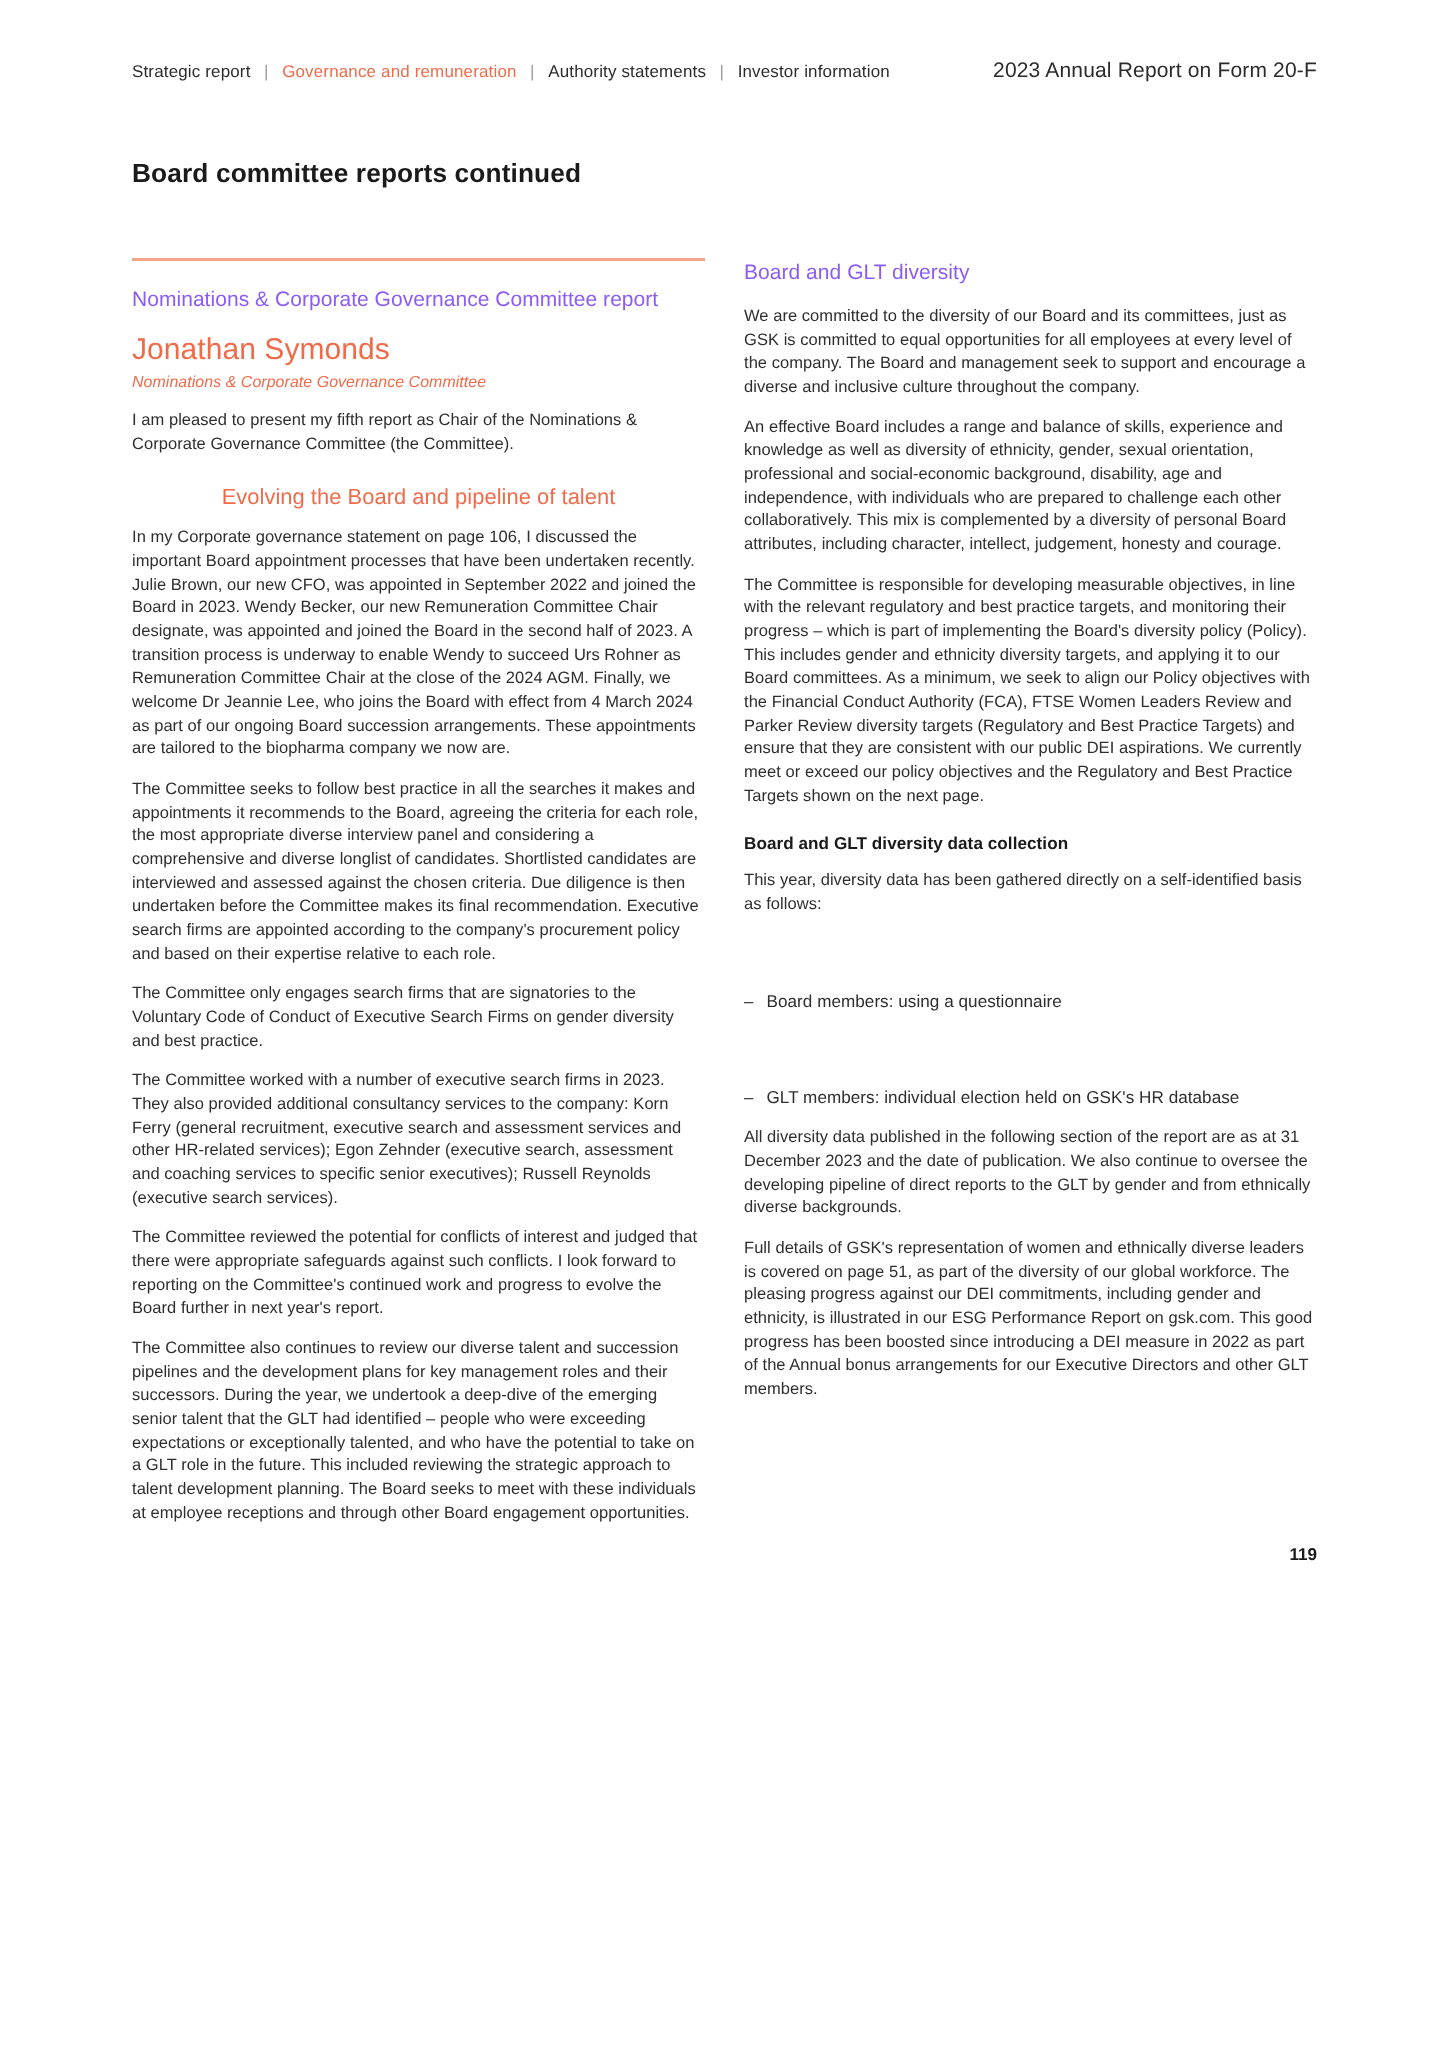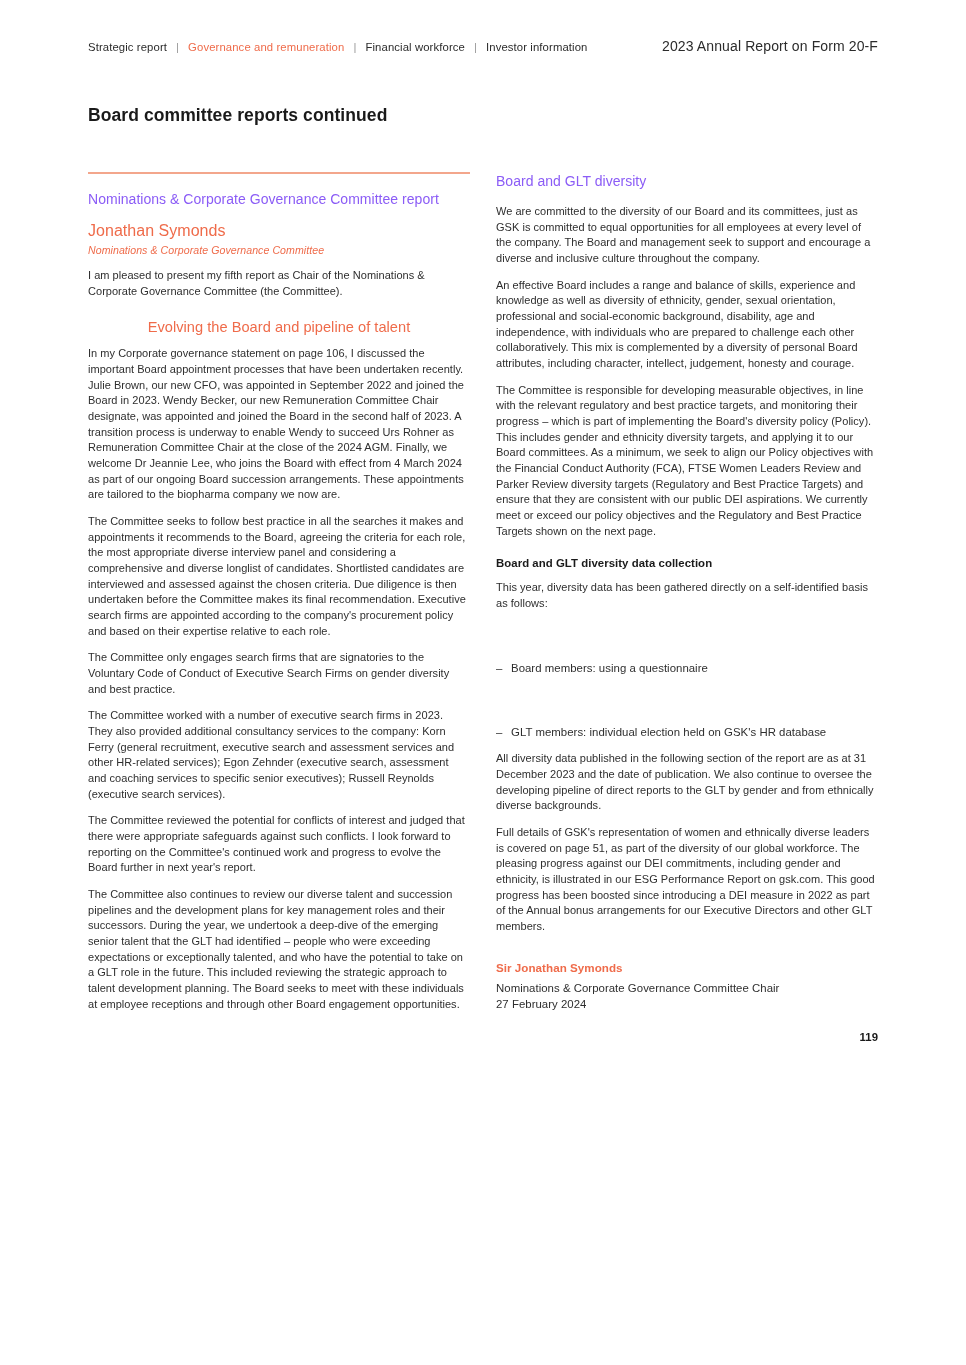--- a/index.html
+++ b/index.html
@@ -92,21 +92,21 @@
   h2.sect-title {
     margin: 0 0 0 0;
     font-size: 14px;
     font-weight: normal;
     line-height: 1.42;
     color: #8b5cf6;
     letter-spacing: 0.002em;
   }
   h3.person {
     margin: 12px 0 0 0;
-    font-size: 16px;
+    font-size: 20px;
     font-weight: normal;
     color: #ef6b4a;
     letter-spacing: 0.002em;
   }
   .person-sub {
     margin: 4px 0 0 0;
     font-size: 10.6px;
     color: #ef6b4a;
     letter-spacing: 0.005em;
     font-style: italic;
@@ -194,21 +194,21 @@
 <body>
 
 <div class="page">
 
   <div class="run-header">
     <div class="run-nav">
       <span class="nav-item">Strategic report</span>
       <span class="nav-sep">|</span>
       <span class="nav-item active">Governance and remuneration</span>
       <span class="nav-sep">|</span>
-      <span class="nav-item">Financial workforce</span>
+      <span class="nav-item">Authority statements</span>
       <span class="nav-sep">|</span>
       <span class="nav-item">Investor information</span>
     </div>
     <div class="run-right">2023 Annual Report on Form 20-F</div>
   </div>
 
   <div class="page-title">Board committee reports continued</div>
 
   <div class="columns">
 
@@ -245,23 +245,18 @@
       <p class="body">This year, diversity data has been gathered directly on a self-identified basis as follows:</p>
 
       <ul class="dash-list">
         <li>Board members: using a questionnaire</li>
         <li>GLT members: individual election held on GSK's HR database</li>
       </ul>
 
       <p class="body">All diversity data published in the following section of the report are as at 31 December 2023 and the date of publication. We also continue to oversee the developing pipeline of direct reports to the GLT by gender and from ethnically diverse backgrounds.</p>
       <p class="body">Full details of GSK's representation of women and ethnically diverse leaders is covered on page 51, as part of the diversity of our global workforce. The pleasing progress against our DEI commitments, including gender and ethnicity, is illustrated in our ESG Performance Report on gsk.com. This good progress has been boosted since introducing a DEI measure in 2022 as part of the Annual bonus arrangements for our Executive Directors and other GLT members.</p>
 
-      <div class="signoff">
-        <div class="signoff-name">Sir Jonathan Symonds</div>
-        <div class="signoff-role">Nominations &amp; Corporate Governance Committee Chair</div>
-        <div class="signoff-date">27 February 2024</div>
-      </div>
     </div>
   </div>
 
   <div class="folio">119</div>
 
 </div>
 
 </body></html>

